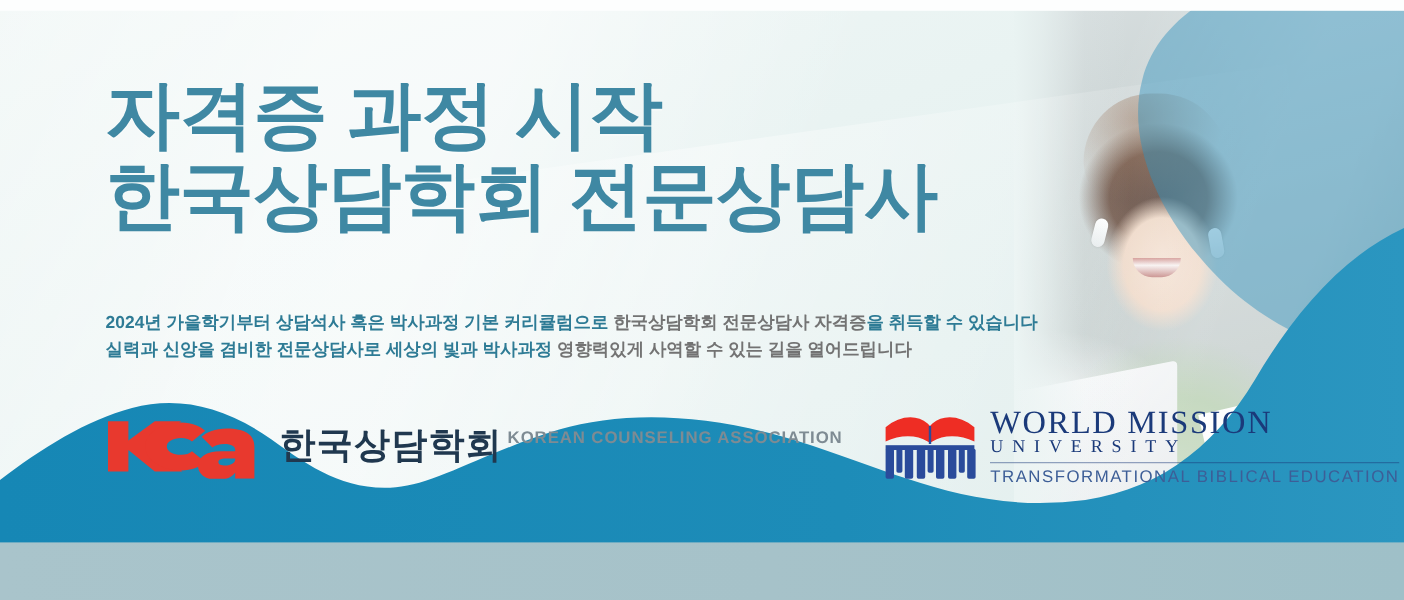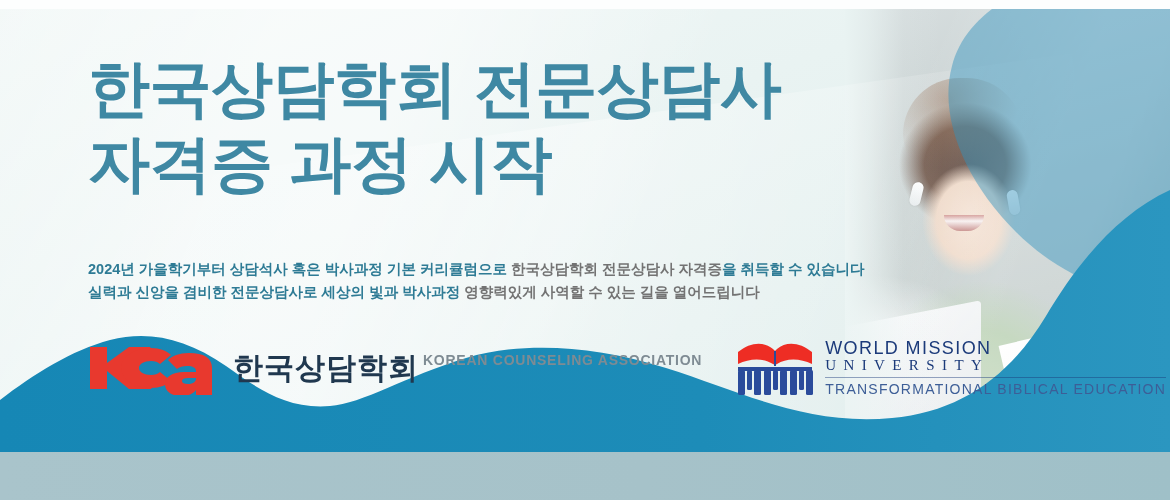--- a/index.html
+++ b/index.html
@@ -302,22 +302,22 @@
 
   
   .wmu {
     display: flex;
     align-items: center;
     gap: 11px;
   }
   .wmu-mark { display: block; }
   .wmu-text { display: flex; flex-direction: column; }
   .wmu-l1 {
-    font-family: Liberation Sans, sans-serif;
-    font-size: 18px;
+    font-family: Liberation Serif, serif;
+    font-size: 27px;
     color: #1b3a7a;
     letter-spacing: 1.4px;
     line-height: 1.05;
   }
   .wmu-l2 {
     font-family: "Liberation Serif", "DejaVu Serif", serif;
     font-size: 15px;
     color: #1b3a7a;
     letter-spacing: 7.4px;
     line-height: 1.05;
@@ -394,22 +394,22 @@
                L0,500 L1170,500 Z" fill="url(#gradLower)"></path>
     </g>
   </svg>
 
   <div class="top-strip"></div>
   <div class="bottom-band"></div>
 
   <div class="content">
 
     <div class="headline">
+      <span class="line line-2">자격증 과정 시작</span>
       <span class="line line-1">한국상담학회 전문상담사</span>
-      <span class="line line-2">자격증 과정 시작</span>
     </div>
 
     <div class="subcopy">
       <span class="srow"><span>2024년 가을학기부터 상담석사 혹은 박사과정 기본 커리큘럼으로 </span><span class="em">한국상담학회 전문상담사 자격증</span><span>을 취득할 수 있습니다</span></span>
       <span class="srow"><span>실력과 신앙을 겸비한 전문상담사로 세상의 빛과 박사과정 </span><span class="em">영향력있게 사역할 수 있는 길을 열어드립니다</span></span>
     </div>
 
     <div class="logos">
 
       <div class="kca">

